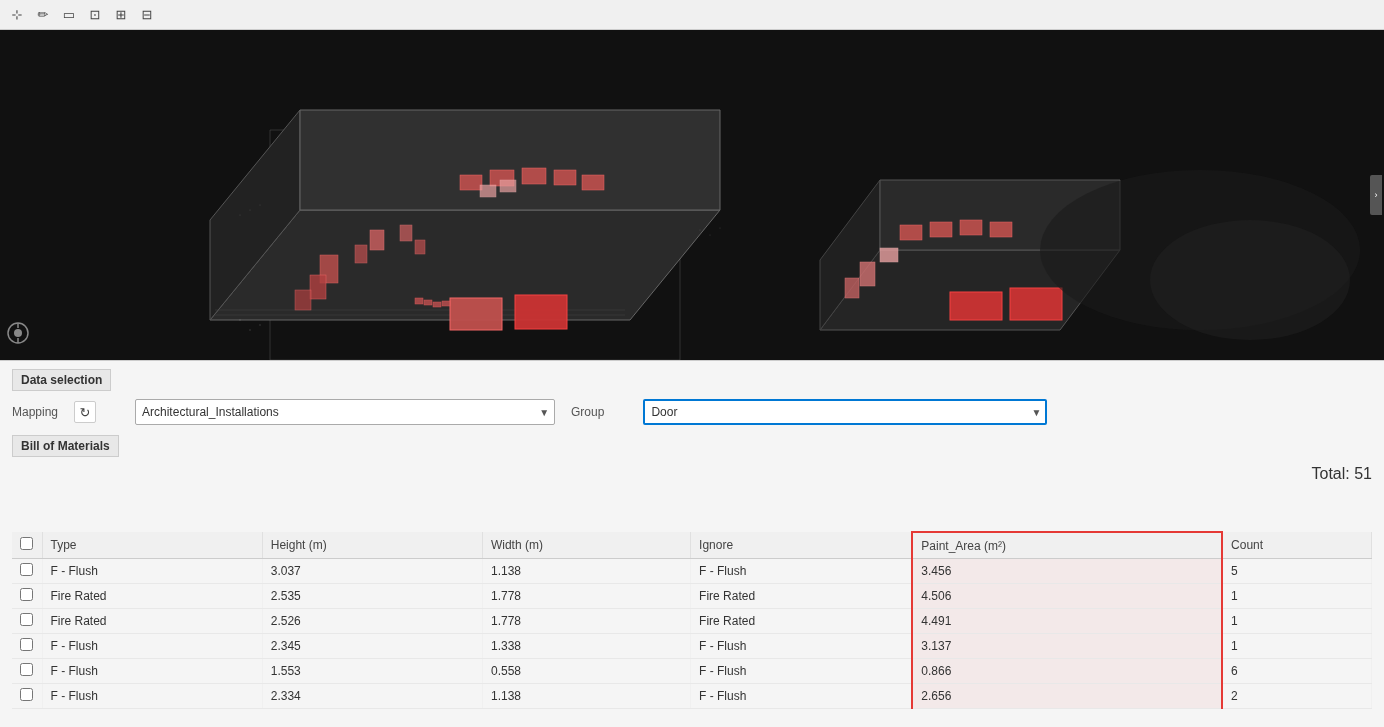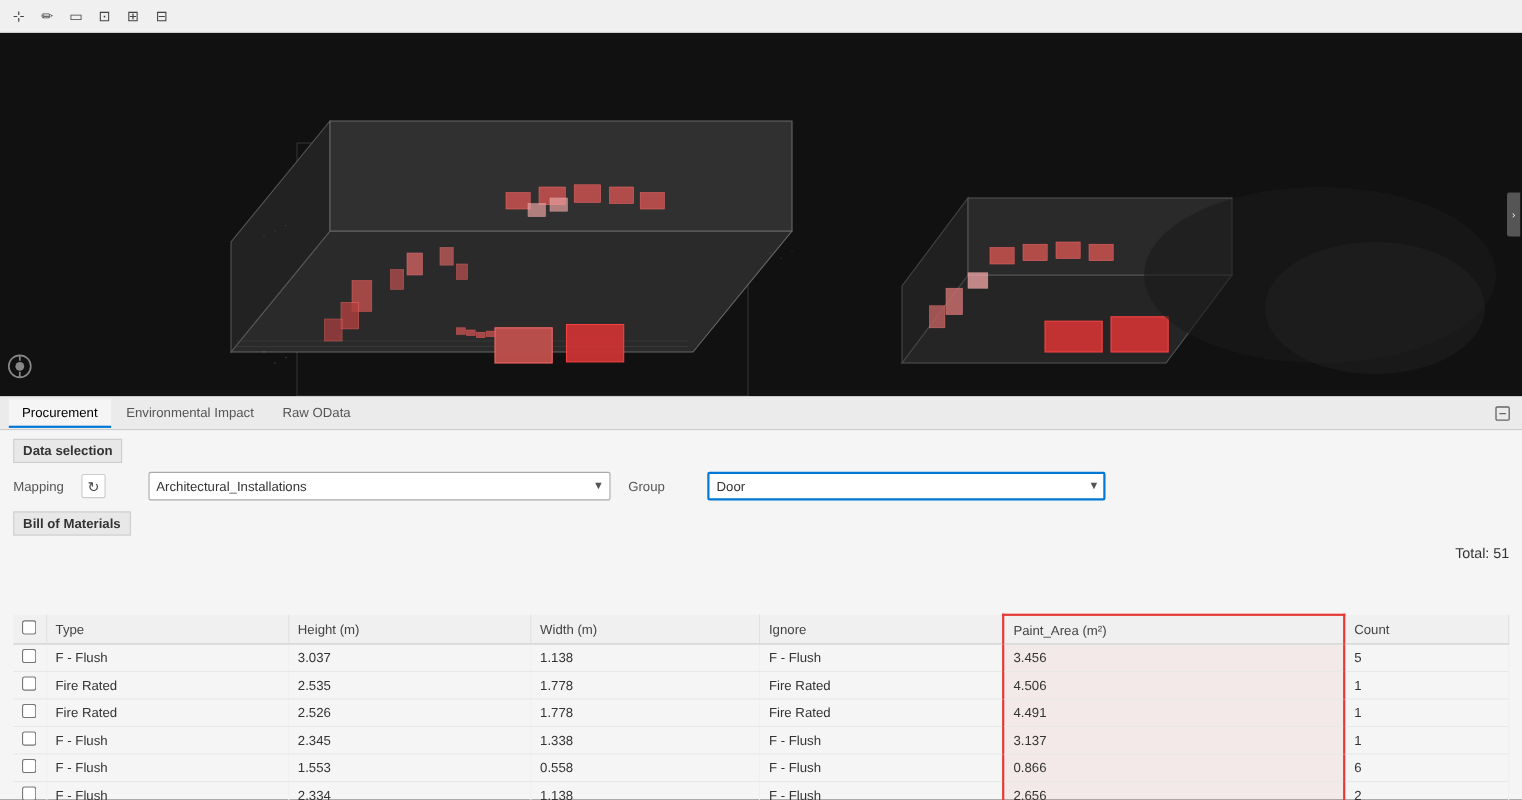--- a/index.html
+++ b/index.html
@@ -167,31 +167,31 @@
       padding-left: 23px;
     }
     .select-wrapper .chevron {
       position: absolute;
       right: 6px;
       pointer-events: none;
       font-size: 10px;
       color: #555;
     }
     .select-mapping { width: 420px; }
-    .select-group { width: 362px; border-color: #0078d4; border-width: 2px; }
+    .select-group { width: 404px; border-color: #0078d4; border-width: 2px; }
 
     
     .bom-header-row {
       display: flex;
       justify-content: flex-end;
       align-items: center;
       margin-bottom: 4px;
     }
     .total-label {
-      font-size: 13px;
+      font-size: 16px;
       color: #333;
       font-weight: 500;
     }
 
     
     .bom-table {
       width: 100%;
       border-collapse: collapse;
       font-size: 12px;
       margin-top: 48px;
@@ -325,32 +325,20 @@
         <line x1="12" y1="2" x2="12" y2="7" stroke="#888" stroke-width="1.5"></line>
         <line x1="12" y1="17" x2="12" y2="22" stroke="#888" stroke-width="1.5"></line>
       </svg>
   </div>
   
   <div class="right-collapse">›</div>
 </div>
 
 <div id="bottom-panel">
 
-  <div id="tabs-bar">
-    <div class="tab active">Procurement</div>
-    <div class="tab">Environmental Impact</div>
-    <div class="tab">Raw OData</div>
-    <div class="tab-spacer"></div>
-    <div class="tab-icon-btn" title="Settings">
-      <svg width="14" height="14" viewBox="0 0 14 14">
-          <rect x="1" y="1" width="12" height="12" rx="1" fill="none" stroke="#666" stroke-width="1.2"></rect>
-          <line x1="4" y1="7" x2="10" y2="7" stroke="#666" stroke-width="1.2"></line>
-        </svg>
-    </div>
-  </div>
 
   <div id="panel-content">
 
     <div>
       <span class="section-header">Data selection</span>
 
       <div class="form-row">
         <div class="form-group">
           <label class="form-label">Mapping</label>
           <button class="refresh-btn" title="Refresh">↻</button>

